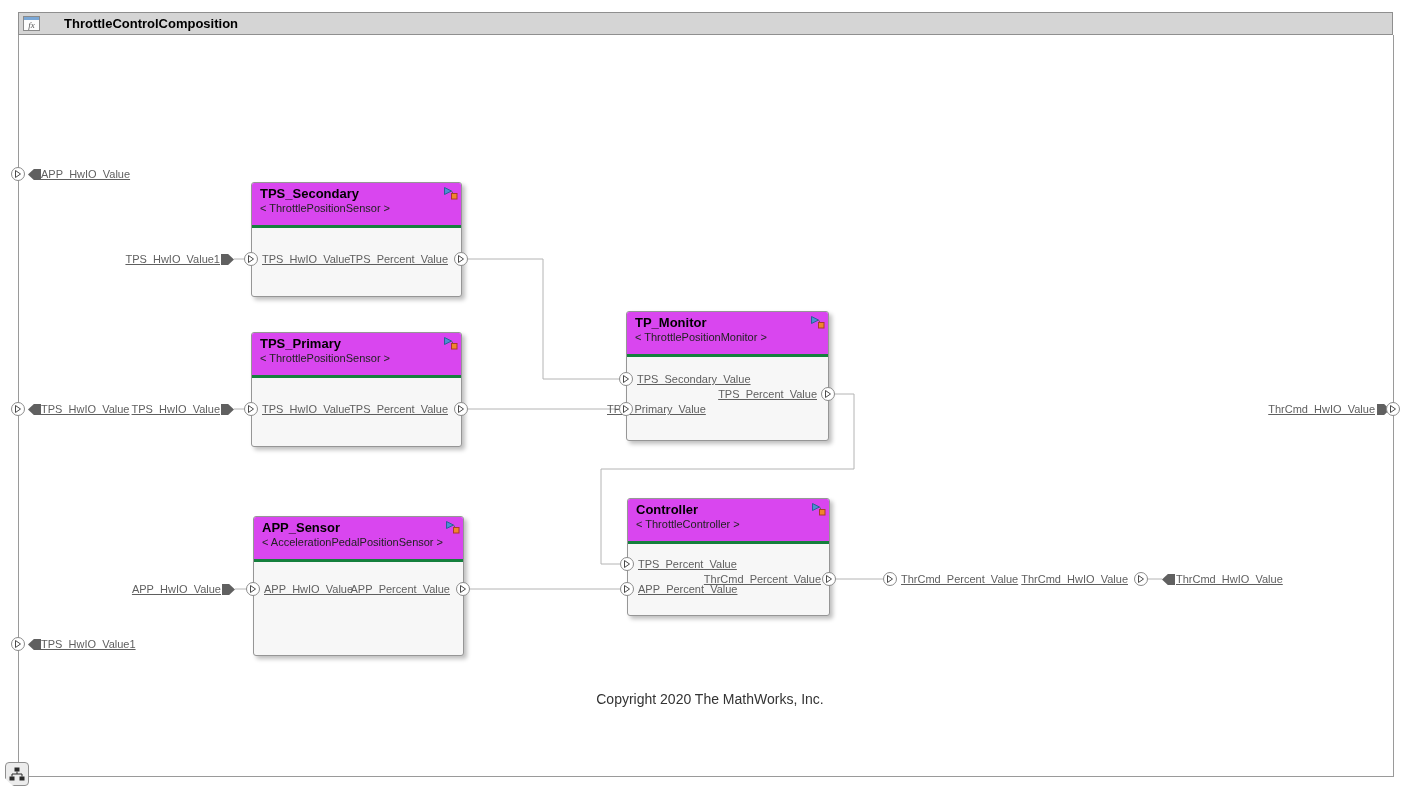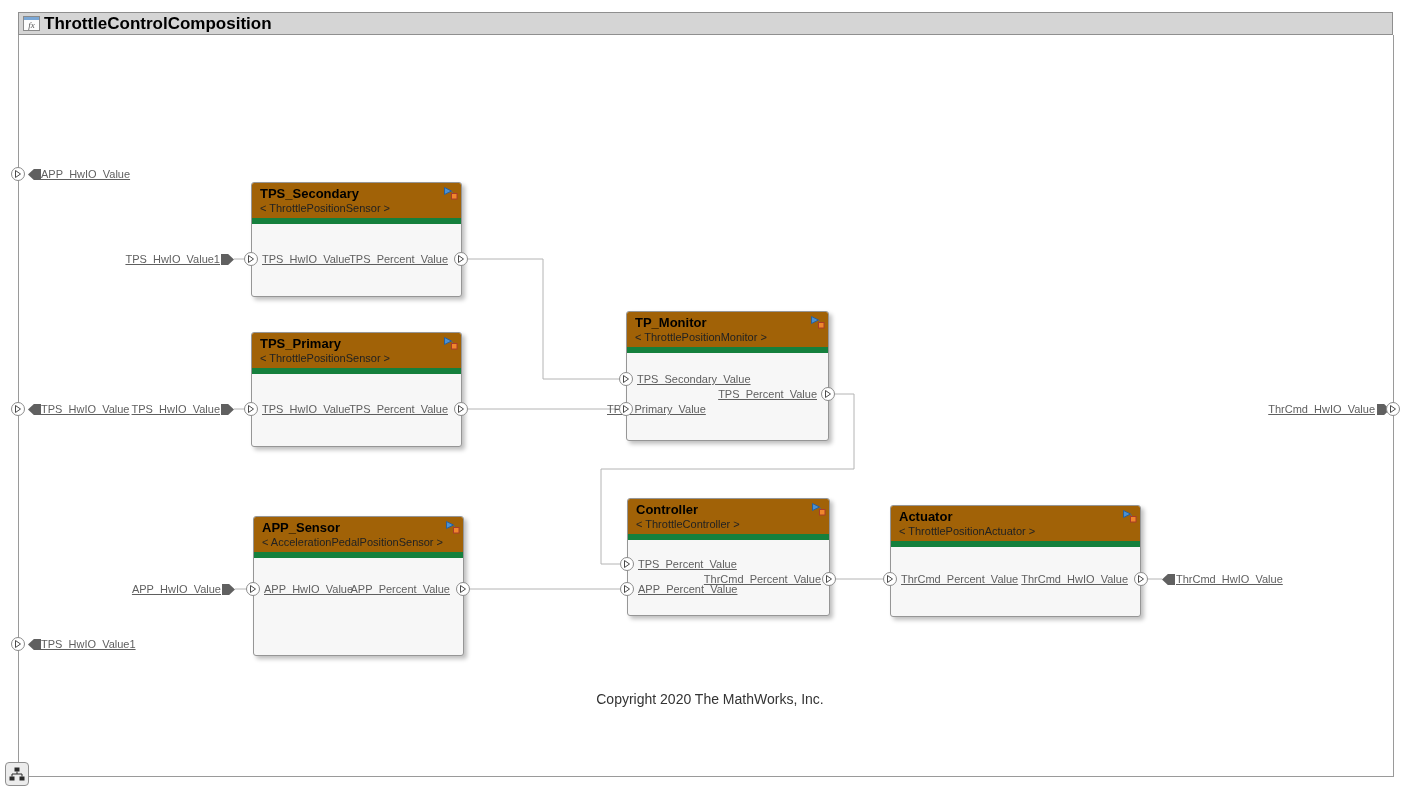--- a/index.html
+++ b/index.html
@@ -1,46 +1,46 @@
 <!DOCTYPE html>
 <html><head>
 <meta charset="utf-8">
 <style>
   html,body { margin:0; padding:0; background:#fff; }
   #root {
     position:relative; width:1414px; height:790px; background:#ffffff;
-    font-family:"Liberation Sans", sans-serif; overflow:hidden;
+    font-family:"Liberation Sans", sans-serif; overflow:hidden;border-radius:28px;
   }
   
   .titlebar {
     position:absolute; left:18px; top:12px; width:1375px; height:23px;
     background:#d5d5d5; border:1px solid #8f8f8f; box-sizing:border-box;
     display:flex; align-items:center;
   }
-  .titlebar-text { font-size:17px; font-weight:bold; color:#000; margin-left:4px; }
+  .titlebar-text { font-size:13px; font-weight:bold; color:#000; margin-left:24px; }
   .win-icon { margin-left:4px; flex:0 0 auto; }
   .frame-line { position:absolute; background:#9a9a9a; }
   .hier-badge {
     position:absolute; left:5px; top:762px; width:24px; height:24px;
     background:#ececec; border:1px solid #8f8f8f; border-radius:4px; box-sizing:border-box;
     display:flex; align-items:center; justify-content:center;
   }
   
   .main-title { position:absolute; left:422px; top:112px; width:600px; text-align:center;
     font-size:23px; color:#141414; white-space:nowrap; }
   .copyright { position:absolute; left:510px; top:691px; width:400px; text-align:center;
     font-size:14px; color:#333; white-space:nowrap; }
   
   .block {
     position:absolute; background:#f7f7f7; border:1px solid #969696; border-radius:3px;
     box-sizing:border-box; box-shadow:3px 3px 4px rgba(0,0,0,0.25); z-index:1;
   }
   .bhdr {
-    background:#a16207; border-bottom:6px solid #15803d; border-radius:2px 2px 0 0;
-    padding:3px 8px 3px 8px; position:relative;
+    background:#d946ef; border-bottom:3px solid #15803d; border-radius:2px 2px 0 0;
+    padding:3px 8px 10px 8px; position:relative;
   }
   .bname { font-size:13px; font-weight:bold; color:#000; line-height:16px; white-space:nowrap; }
   .bster { font-size:11px; color:#222; line-height:13px; white-space:nowrap; }
   .badge { position:absolute; top:3px; right:3px; }
   
   .plabel { position:absolute; font-size:11px; line-height:14px; color:#5f5f5f;
     white-space:nowrap; z-index:3;text-decoration:underline; }
   
   .tagr, .tagl { position:absolute; width:13px; height:11px; background:#606060; z-index:4; }
   .tagr { clip-path:polygon(0 0, 55% 0, 100% 50%, 55% 100%, 0 100%); }
@@ -148,31 +148,20 @@
       <div class="bname">TP_Monitor</div>
       <div class="bster">&lt; ThrottlePositionMonitor &gt;</div>
       <svg class="badge" width="15" height="14" viewBox="0 0 15 14">
         <path d="M1.5 1.5 L8.5 5 L1.5 8.5 Z" fill="#4a90d2" stroke="#2a6099"></path>
         <path d="M8.5 5 L10.5 8" stroke="#666" fill="none"></path>
         <rect x="8.5" y="7.5" width="5.5" height="5.5" fill="#f0862c" stroke="#aa3c28"></rect>
       </svg>
     </div>
   </div>
 
-  <div class="block" style="left:890px;top:505px;width:251px;height:112px">
-    <div class="bhdr">
-      <div class="bname">Actuator</div>
-      <div class="bster">&lt; ThrottlePositionActuator &gt;</div>
-      <svg class="badge" width="15" height="14" viewBox="0 0 15 14">
-        <path d="M1.5 1.5 L8.5 5 L1.5 8.5 Z" fill="#4a90d2" stroke="#2a6099"></path>
-        <path d="M8.5 5 L10.5 8" stroke="#666" fill="none"></path>
-        <rect x="8.5" y="7.5" width="5.5" height="5.5" fill="#f0862c" stroke="#aa3c28"></rect>
-      </svg>
-    </div>
-  </div>
 
   <div class="plabel" style="left:262px;top:252px">TPS_HwIO_Value</div>
   <div class="plabel" style="right:966px;top:252px">TPS_Percent_Value</div>
   <div class="plabel" style="left:262px;top:402px">TPS_HwIO_Value</div>
   <div class="plabel" style="right:966px;top:402px">TPS_Percent_Value</div>
   <div class="plabel" style="left:264px;top:582px">APP_HwIO_Value</div>
   <div class="plabel" style="right:964px;top:582px">APP_Percent_Value</div>
   <div class="plabel" style="left:637px;top:372px">TPS_Secondary_Value</div>
   <div class="plabel" style="left:607px;top:402px">TPS_Primary_Value</div>
   <div class="plabel" style="right:597px;top:387px">TPS_Percent_Value</div>

